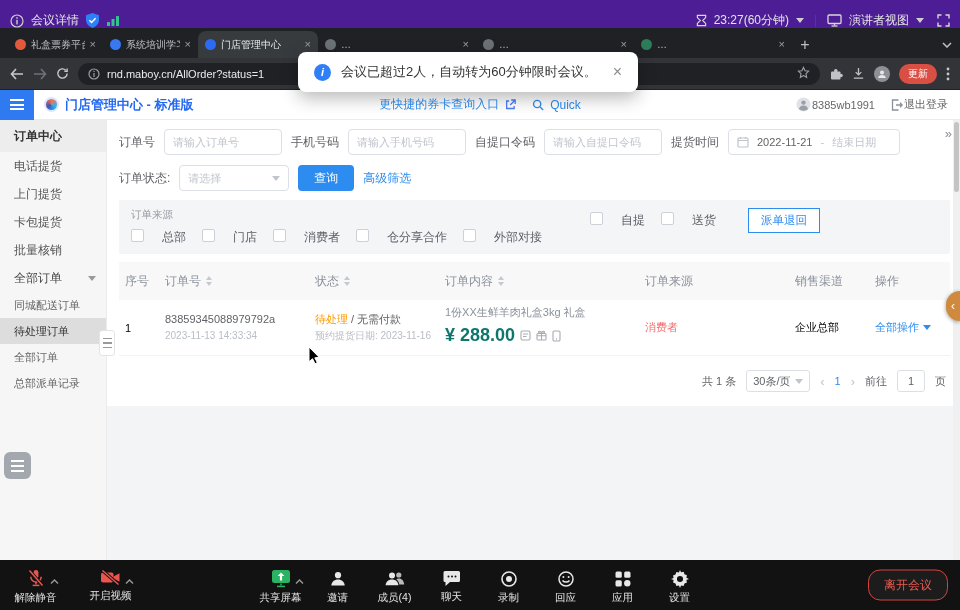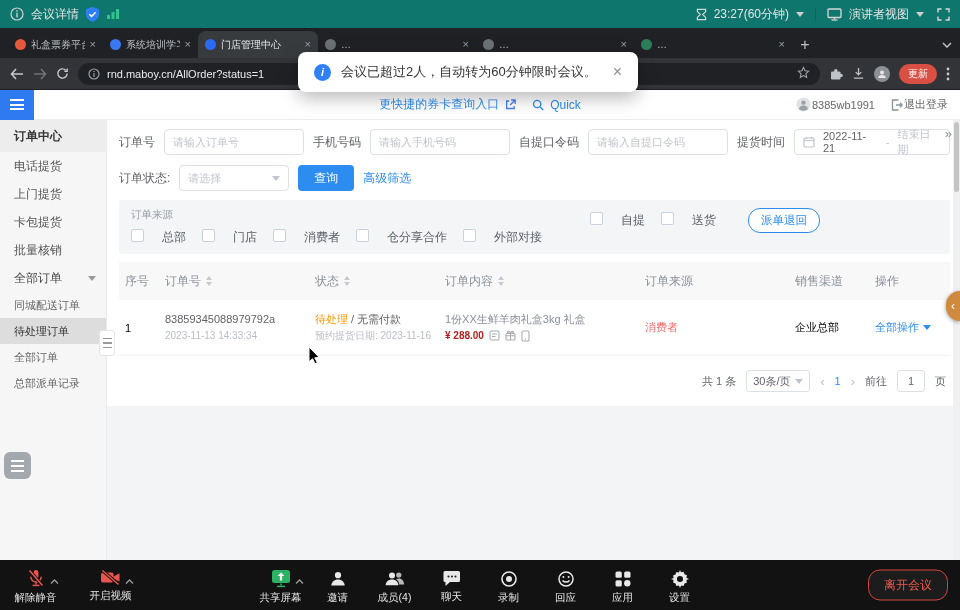--- a/index.html
+++ b/index.html
@@ -1,21 +1,21 @@
 <!DOCTYPE html>
 <html><head>
 <meta charset="utf-8">
 <style>
 *{margin:0;padding:0;box-sizing:border-box}
 html,body{width:960px;height:610px;overflow:hidden;background:#000}
 body{font-family:"Liberation Sans","DejaVu Sans",sans-serif;position:relative}
 .screen{position:absolute;inset:0}
 
 
-.mtop{position:absolute;top:0;left:0;right:0;height:28px;background:#0f766e;display:flex;align-items:center;justify-content:space-between;padding:0 10px;color:#e4e4e4;font-size:12px;z-index:30}
+.mtop{position:absolute;top:0;left:0;right:0;height:28px;background:#4c1d95;display:flex;align-items:flex-start;justify-content:space-between;padding:12px 10px;color:#e4e4e4;font-size:12px;z-index:30}
 .grp{display:flex;align-items:center;gap:7px}
 .mtxt{white-space:nowrap}
 .icn{display:inline-flex;align-items:center}
 .dcaret{width:0;height:0;border-left:4px solid transparent;border-right:4px solid transparent;border-top:5px solid #cfcfcf}
 .vdiv{width:1px;height:12px;background:#4a4a4a;margin:0 4px}
 
 
 .browser{position:absolute;top:28px;left:0;right:0;height:532px;background:#fff;z-index:5}
 .tabbar{height:30px;background:#202124;display:flex;align-items:flex-end;padding-left:8px;position:relative}
 .tab{height:27px;display:flex;align-items:center;gap:5px;padding:0 7px;width:95px;border-radius:8px 8px 0 0;color:#bdc1c6;font-size:10px;flex:none}
@@ -58,48 +58,48 @@
 .float-list{position:absolute;left:4px;top:332px;width:27px;height:27px;border-radius:6px;background:#9aa0a6;opacity:.9;display:flex;flex-direction:column;align-items:center;justify-content:center;gap:3px}
 .float-list i{display:block;width:13px;height:2px;background:#fff}
 .side-handle{position:absolute;left:99px;top:210px;width:16px;height:26px;background:#fff;border:1px solid #e4e4e4;border-radius:3px;display:flex;flex-direction:column;align-items:center;justify-content:center;gap:3px;z-index:3}
 .side-handle i{display:block;width:9px;height:1.5px;background:#9a9a9a}
 
 
 .main{flex:1;min-width:0;background:#f3f4f6;position:relative;overflow:hidden}
 .card{background:#fff;padding:4px 10px 14px 12px}
 .frow{display:flex;align-items:center;gap:9px;height:36px;font-size:12px;color:#606266}
 .frow label{white-space:nowrap}
-.ipt{width:140px;height:26px;border:1px solid #dcdfe6;border-radius:4px;padding:0 8px;font-size:11px;color:#606266;outline:none;font-family:inherit}
+.ipt{width:118px;height:26px;border:1px solid #dcdfe6;border-radius:4px;padding:0 8px;font-size:11px;color:#606266;outline:none;font-family:inherit}
 .ipt::placeholder{color:#c0c4cc}
 .datebox{width:172px;height:26px;border:1px solid #dcdfe6;border-radius:4px;display:flex;align-items:center;gap:8px;padding:0 8px;font-size:11px;color:#606266;background:#fff}
 .datebox .dim{color:#c0c4cc}
 .selbox{width:110px;height:26px;border:1px solid #dcdfe6;border-radius:4px;display:flex;align-items:center;justify-content:space-between;padding:0 8px;font-size:11px;color:#c0c4cc;background:#fff}
 .scaret{width:0;height:0;border-left:4px solid transparent;border-right:4px solid transparent;border-top:5px solid #c0c4cc}
 .btn-primary{height:26px;padding:0 16px;background:#2d8cf0;border:none;border-radius:4px;color:#fff;font-size:12px;font-family:inherit}
 .link{color:#2d8cf0;font-size:12px;text-decoration:none}
 .gpanel{background:#f4f5f7;border-radius:2px;margin-top:4px;padding:8px 12px;display:flex;gap:48px;align-items:flex-start}
 .glabel{font-size:10.5px;color:#99a0a8;margin-bottom:7px}
 .cbrow{display:flex;align-items:center;gap:16px;font-size:12px;color:#5a5f66}
 .cb-item{display:inline-flex;align-items:flex-start;gap:18px}
 .cb{width:13px;height:13px;border:1px solid #ccd0d9;border-radius:2px;background:#fff;flex:none}
-.btn-outline{height:25px;padding:0 12px;background:#fff;border:1px solid #2d8cf0;border-radius:12px;color:#2d8cf0;font-size:11.5px;margin-left:16px;font-family:inherit}
+.btn-outline{height:25px;padding:0 12px;background:#fff;border:1px solid #2d8cf0;border-radius:0;color:#2d8cf0;font-size:11.5px;margin-left:16px;font-family:inherit}
 .thead{display:flex;align-items:center;height:38px;margin-top:8px;background:#f8f8f9;color:#8a909a;font-size:12px;padding-left:6px}
 .trow{display:flex;align-items:center;min-height:56px;font-size:11px;padding-left:6px;border-bottom:1px solid #f3f3f3}
 .col-idx{width:40px}.col-no{width:150px}.col-st{width:130px}.col-ct{width:200px}.col-src{width:150px}.col-ch{width:80px}.col-op{flex:1}
 .th{display:flex;align-items:center;gap:3px}
 .sortstack{display:inline-flex;flex-direction:column;gap:1.5px;margin-left:2px}
 .sarr{width:0;height:0;border-left:3.5px solid transparent;border-right:3.5px solid transparent}
 .sarr.up{border-bottom:4px solid #c5c8ce}
 .sarr.dn{border-top:4px solid #c5c8ce}
 .cell2 .l1{color:#606266;font-size:11px;line-height:1.5}
 .cell2 .l2{color:#b9bdc4;font-size:10px;line-height:1.6}
 .st-pending{color:#ff9900}
 .st-pay{color:#606266;margin-left:3px}
 .ct-name{color:#8b909a;font-size:11px;line-height:1.5}
-.ct-price{color:#b91c1c;font-weight:bold;font-size:10px;display:flex;align-items:center;gap:5px;line-height:1.7}
+.ct-price{color:#0f766e;font-weight:bold;font-size:18px;display:flex;align-items:center;gap:5px;line-height:1.7}
 .src-consumer{color:#f56c6c}
 .op-link{color:#2d8cf0;display:inline-flex;align-items:center;gap:4px}
 .opcaret{width:0;height:0;border-left:4px solid transparent;border-right:4px solid transparent;border-top:5px solid #2d8cf0}
 .pgn{display:flex;align-items:center;justify-content:flex-end;gap:10px;margin-top:14px;font-size:11px;color:#606266;padding-right:4px}
 .pp-sel{width:64px;height:22px;border:1px solid #dcdfe6;border-radius:3px;display:flex;align-items:center;justify-content:space-between;padding:8px 6px;font-size:11px;color:#606266}
 .pg-arrow{color:#c0c4cc;font-size:13px}
 .pg-cur{color:#2d8cf0}
 .goto-ipt{width:28px;height:22px;border:1px solid #dcdfe6;border-radius:3px;text-align:center;font-size:11px;color:#606266;outline:none;font-family:inherit}
 .expandpill{position:absolute;top:6px;right:10px;color:#8a909a;font-size:13px;letter-spacing:-2px}
 .page-scrollbar{position:absolute;top:0;right:0;width:7px;bottom:0;background:#f0f0f0}
@@ -280,20 +280,24 @@
       </span>
     </div>
 
     <div class="app">
       <div class="app-header">
         <div class="blue-menu">
             <i></i>
             <i></i>
             <i></i>
           </div>
+        <div class="logo-wrap">
+          <span class="logo-circle"></span>
+          <span class="logo-text">门店管理中心 - 标准版</span>
+        </div>
         <div class="quick-wrap">
           <a class="quick-link link">更快捷的券卡查询入口</a>
           <span class="icn">
             <svg width="11" height="11" viewBox="0 0 11 11" fill="none" stroke="#4c7ef5" stroke-width="1.3">
                 <path d="M4 2H1.5v7.5H9V7M6 1h4v4M10 1L5 6"></path>
               </svg>
           </span>
           <span class="icn" style="margin-left:10px">
             <svg width="12" height="12" viewBox="0 0 12 12" fill="none" stroke="#2d8cf0" stroke-width="1.4">
                 <circle cx="5" cy="5" r="3.6"></circle>

